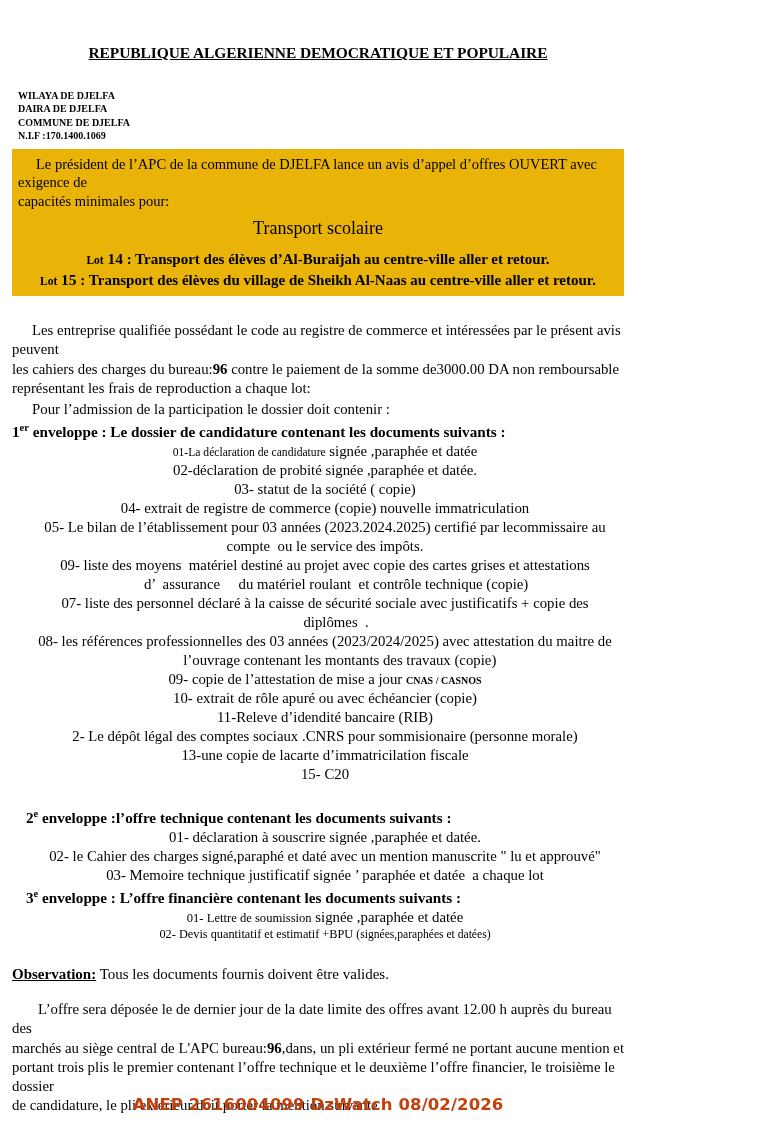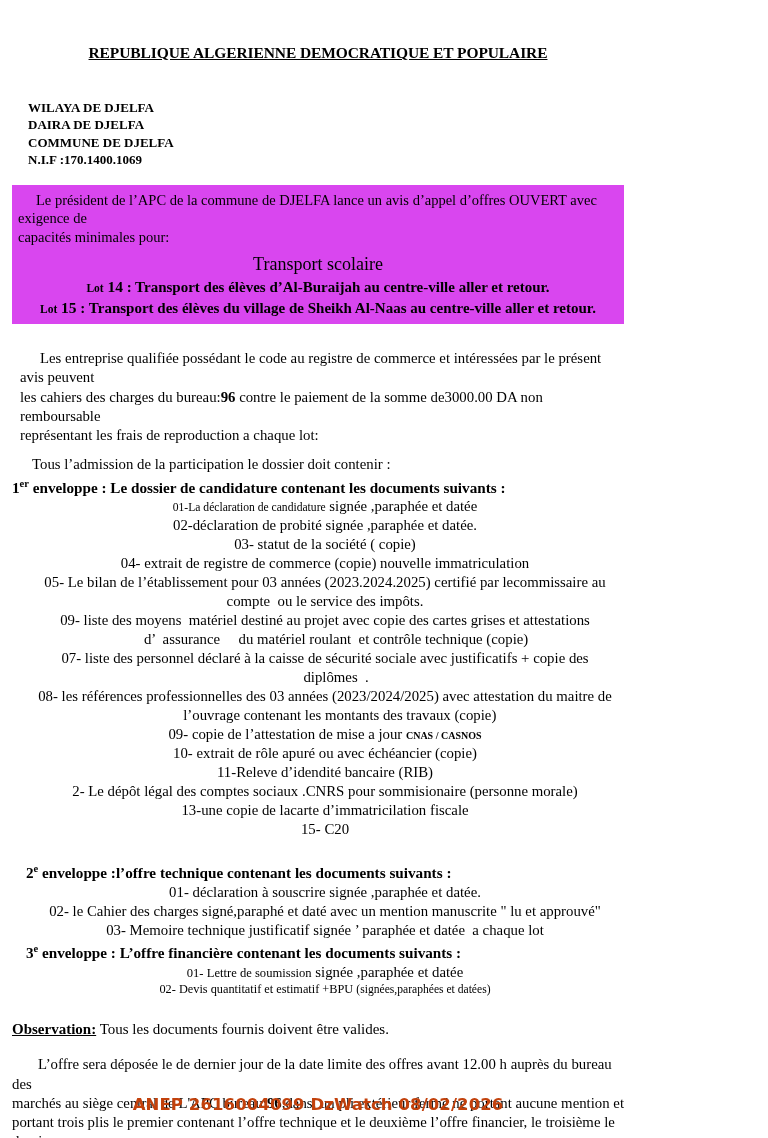--- a/index.html
+++ b/index.html
@@ -28,83 +28,83 @@
   .doc-title {
     text-align: center;
     font-weight: bold;
     font-size: 15.5px;
     letter-spacing: -0.1px;
     text-decoration: underline;
     margin: 0;
     padding-top: 44px;
   }
   .admin-block {
-    margin: 16px;
+    margin: 6px;
     padding-top: 21px;
     padding-left: 0px;
     font-weight: bold;
-    font-size: 13px;
+    font-size: 10px;
     line-height: 1.34;
   }
   .admin-block div { white-space: pre; }
 
   
   .notice-title {
     text-align: center;
     font-weight: bold;
     font-size: 16px;
     line-height: 1.30;
     margin: 0;
     padding-top: 20px;
   }
   .notice-title span {
     text-decoration: underline;
   }
 
   
   .shade {
-    background: #d946ef;
+    background: #eab308;
   }
   .intro {
     font-size: 14.5px;
     line-height: 1.30;
     margin: 0;
     padding: 6px 6px 1px 6px;
     text-align: left;
   }
   .intro .indent { padding-left: 18px; }
 
   .subject {
     text-align: center;
     font-size: 18px;
     margin: 0;
     padding: 6px 0 2px 0;
   }
   .lots {
-    margin: 0;
+    margin: 8px;
     padding: 0 0 6px 0;
     font-size: 15px;
     font-weight: bold;
     line-height: 1.30;
     text-align: center;
   }
   .lots .lot-line { white-space: nowrap; }
   .lots .lot-word {
     font-size: 11.5px;
     font-weight: bold;
   }
   .lots .lot-num {
     font-size: 15.5px;
   }
 
   
   .body-para {
     font-size: 14.8px;
     line-height: 1.30;
-    margin: 8px;
+    margin: 0;
     padding-top: 17px;
     text-align: left;
   }
   .body-para .ind { padding-left: 20px; }
   b.tight { font-weight: bold; text-align: center; }
 
   .para2 {
     font-size: 14.8px;
     line-height: 1.30;
     margin: 0;
@@ -228,21 +228,21 @@
         <span class="lot-word">Lot</span>
         <span class="lot-num">15</span><span> : Transport des élèves du village de Sheikh Al-Naas au centre-ville aller et retour.</span>
       </div>
     </div>
   </div>
 
   <div class="body-para">
     <span class="ind">Les entreprise qualifiée possédant le code au registre de commerce et intéressées par le présent avis peuvent</span><br><span>les cahiers des charges du bureau:</span><b class="tight">96</b><span> contre le paiement de la somme de3000.00 DA non remboursable</span><br><span>représentant les frais de reproduction a chaque lot:</span>
   </div>
 
-  <div class="para2">Tous l’admission de la participation le dossier doit contenir :</div>
+  <div class="para2">Pour l’admission de la participation le dossier doit contenir :</div>
 
   <div class="env-head"><span>1</span><sup>er</sup><span> enveloppe : </span><span class="plain">Le dossier de candidature contenant les documents suivants</span><span> :</span></div>
 
   <ul class="doc-list">
     <li class="tiny-lead"><span class="mixed-small">01-La déclaration de candidature</span><span> signée ,paraphée et datée</span></li>
     <li>02-déclaration de probité signée ,paraphée et datée.</li>
     <li>03- statut de la société ( copie)</li>
     <li>04- extrait de registre de commerce (copie) nouvelle immatriculation</li>
     <li>05- Le bilan de l’établissement pour 03 années (2023.2024.2025) certifié par lecommissaire au
 compte  ou le service des impôts.</li>

